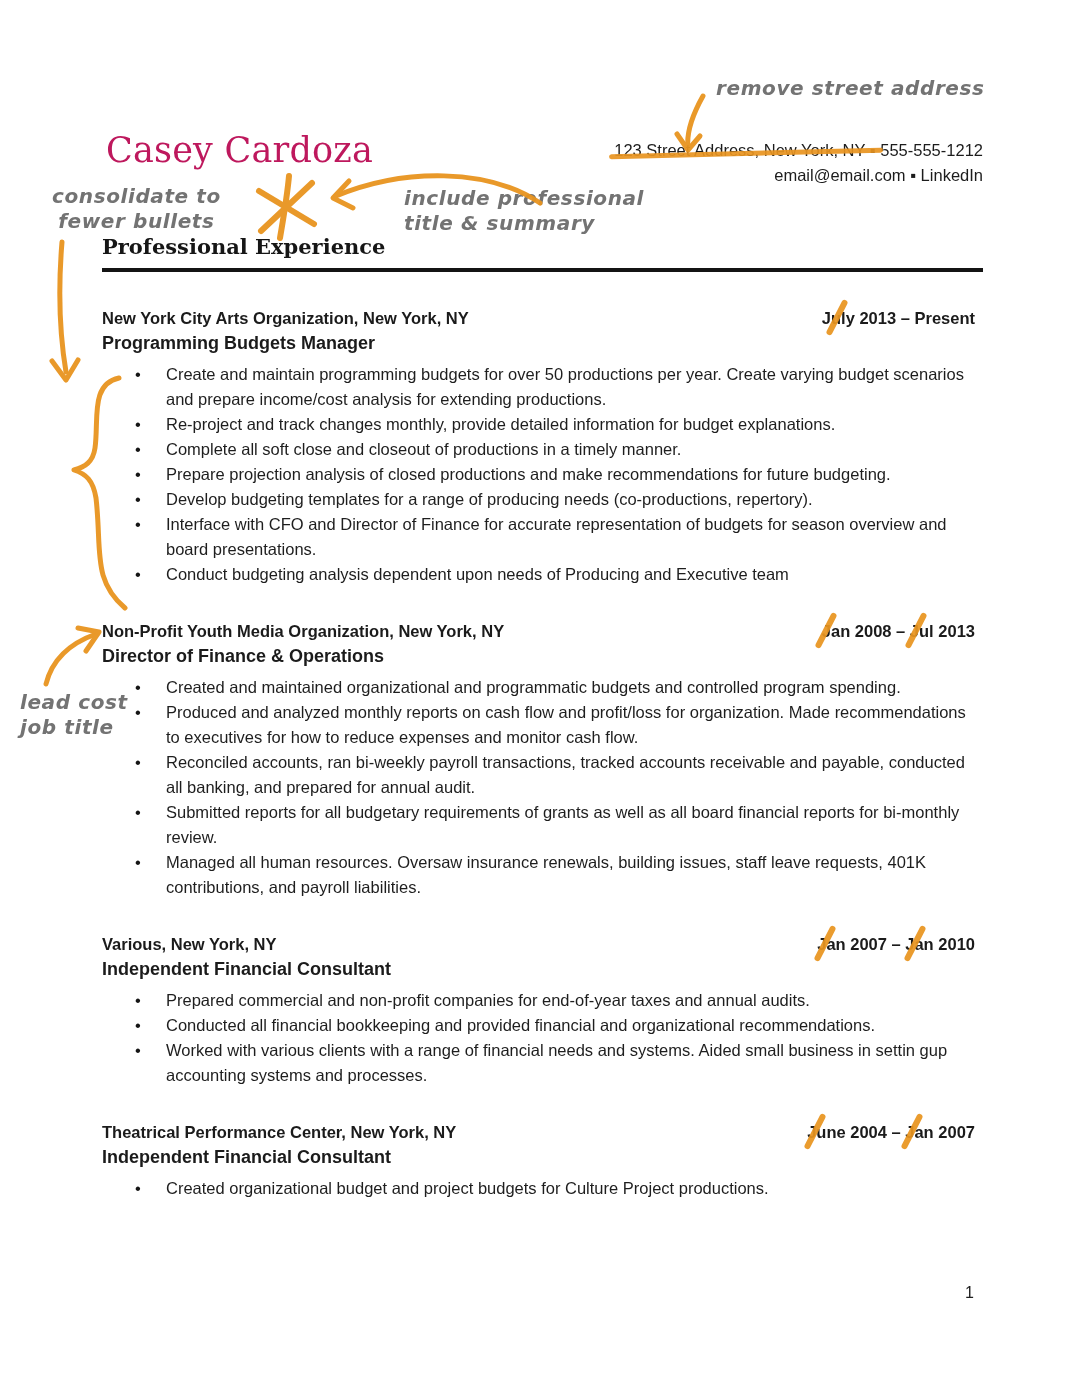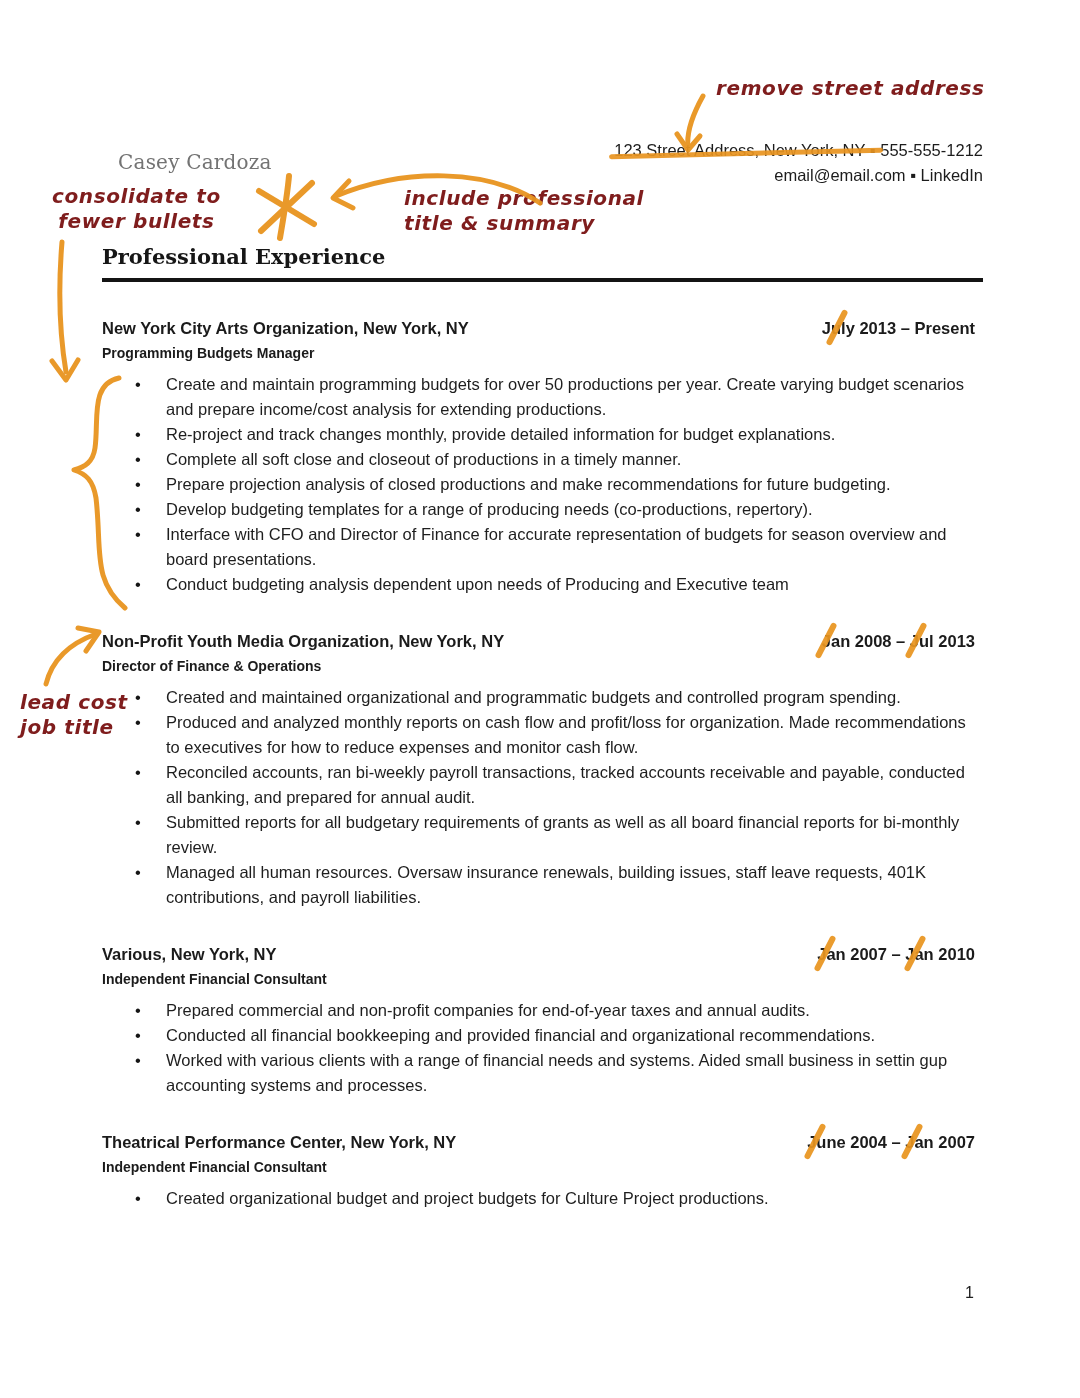--- a/index.html
+++ b/index.html
@@ -5,56 +5,56 @@
   html,body { margin:0; padding:0; }
   body {
     width:1080px; height:1398px; background:#ffffff; position:relative;
     font-family:"Liberation Sans", sans-serif; color:#1e1e1e; overflow:hidden;
   }
   .content { position:absolute; left:102px; top:0; width:881px; }
 
   
   .header-row { display:flex; justify-content:space-between; padding-top:126px; }
   h1.name {
-    margin:16px; font-family:"DejaVu Serif", serif; font-weight:500;
-    font-size:20px; line-height:40px; color:#737373; letter-spacing:0.2px;
+    margin:4px; font-family:"DejaVu Serif", serif; font-weight:500;
+    font-size:35px; line-height:40px; color:#be185d; letter-spacing:0.2px;
   }
   .contact { text-align:right; font-size:16.5px; line-height:25px; padding-top:12px; color:#1c1c1c; }
   .contact-line1 { position:relative; display:inline-block; }
   .addr-strike {
     position:absolute; left:-5px; top:13px; width:274px; height:5px;
     background:#E8941F; border-radius:3px; transform:rotate(-1.4deg); opacity:0.92;
   }
 
   
   h2.section-title {
     margin:44px 0 0; font-family:"DejaVu Serif", serif; font-weight:bold;
     font-size:21px; line-height:30px; color:#161616;
   }
   .rule { border:none; height:4px; background:#141414; margin:6px 0 0; }
 
   
   .jobs { margin-top:34px; }
   .job { margin-bottom:32px; }
   .job-head { display:flex; justify-content:space-between; font-weight:bold; font-size:16.5px; line-height:25px; color:#1b1b1b; }
   .dates { position:relative; margin-right:8px; white-space:nowrap; }
-  .job-title { font-weight:bold; font-size:14px; line-height:25px; color:#1b1b1b; }
+  .job-title { font-weight:bold; font-size:18px; line-height:25px; color:#1b1b1b; }
   ul.bullets { margin:6px 0 0; padding:0 0 0 64px; list-style:none; }
   ul.bullets li { position:relative; font-size:16.5px; line-height:25px; color:#1e1e1e; padding-right:4px; }
   ul.bullets li::before { content:"•"; position:absolute; left:-31px; top:0; color:#151515; }
 
   
   .slash {
     position:absolute; top:-8px; width:6px; height:39px;
     background:#E8941F; border-radius:3px; transform:rotate(27deg); opacity:0.93;
   }
 
   
   .hw {
-    position:absolute; color:#7f1d1d; font-family:"DejaVu Sans", sans-serif;
+    position:absolute; color:#737373; font-family:"DejaVu Sans", sans-serif;
     font-style:italic; font-weight:bold; font-size:20px; line-height:25px;
     letter-spacing:0.6px; white-space:nowrap;
   }
   .overlay { position:absolute; left:0; top:0; pointer-events:none; }
 
   .page-number { position:absolute; right:106px; top:1284px; font-size:16px; color:#1e1e1e; }
 </style>
 </head>
 <body>
 

